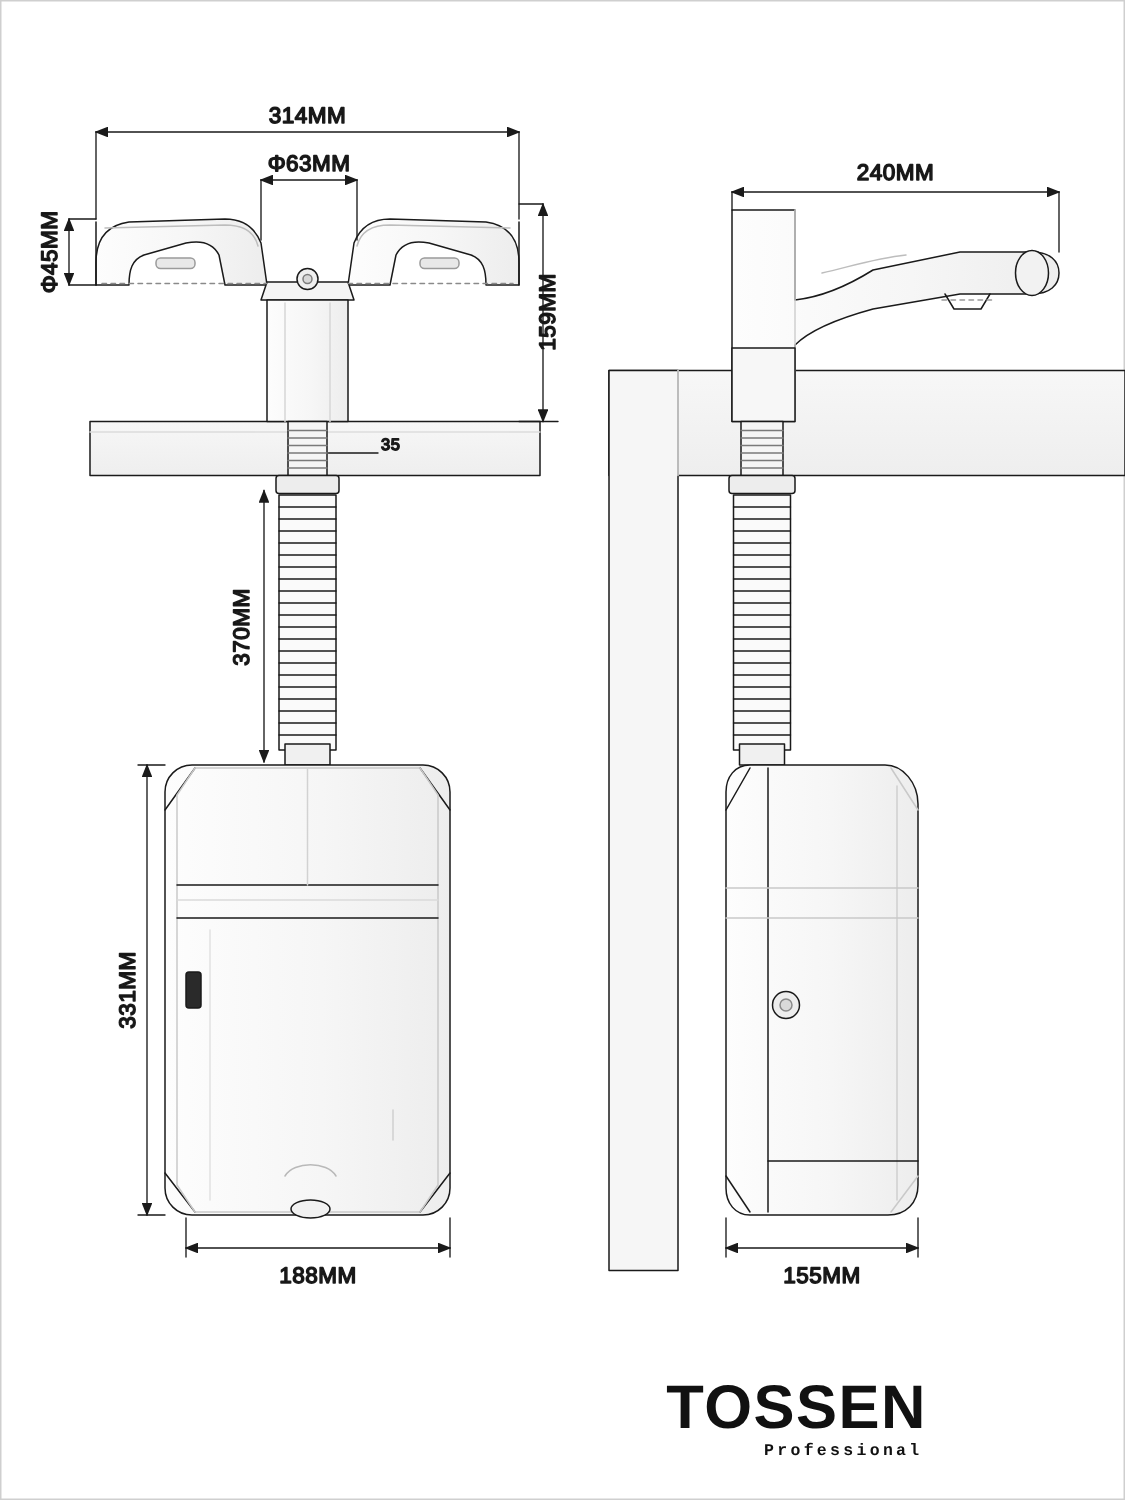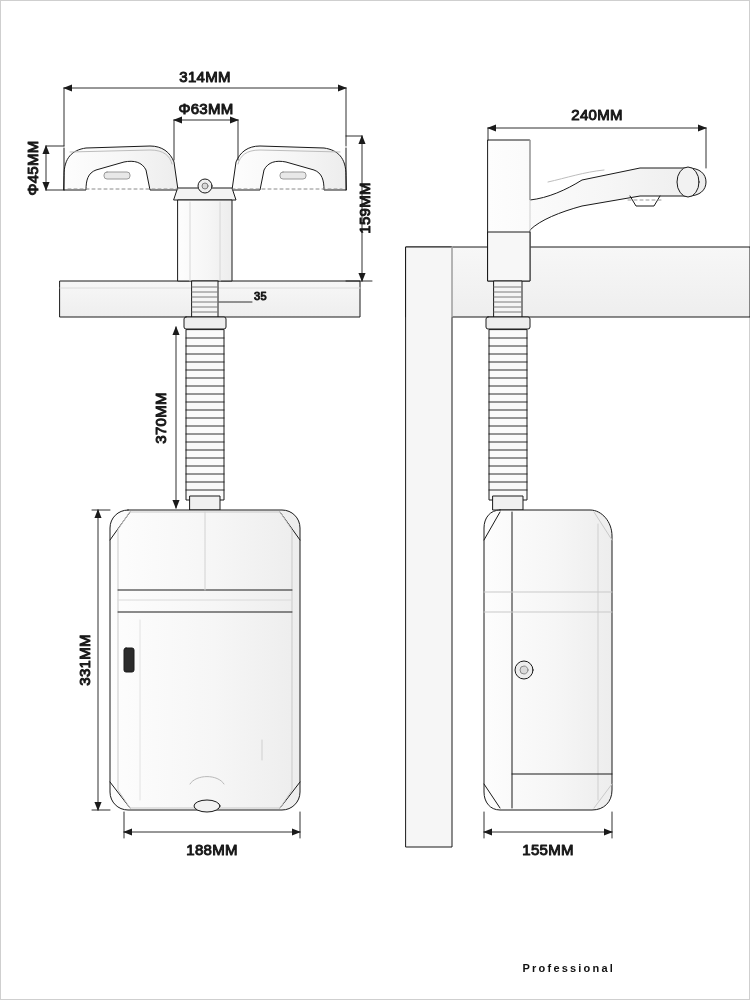--- a/index.html
+++ b/index.html
@@ -44,21 +44,21 @@
     line-height: 1;
   }
   .brand-main {
     font-family: "Liberation Sans", sans-serif;
     font-size: 41px;
     font-weight: bold;
     letter-spacing: 1px;
     color: #111111;
   }
   .brand-sub {
-    font-family: Liberation Sans, sans-serif;
+    font-family: Liberation Mono, monospace;
     font-size: 11px;
     font-weight: bold;
     letter-spacing: 2.2px;
     color: #111111;
     margin-top: 4px;
     margin-right: 3px;
   }
 </style>
 </head>
 <body>
@@ -325,16 +325,17 @@
       <g stroke="#1a1a1a" stroke-width="0.9">
         <line x1="484" y1="832" x2="612" y2="832" marker-start="url(#arrStart)" marker-end="url(#arrEnd)"></line>
         <line x1="484" y1="812" x2="484" y2="838"></line>
         <line x1="612" y1="812" x2="612" y2="838"></line>
       </g>
       <text class="dimtext" x="548" y="855" text-anchor="middle">155MM</text>
     </g>
   </svg>
 
   <div class="brand-wrap">
+    <div class="brand-main">TOSSEN</div>
     <div class="brand-sub">Professional</div>
   </div>
 
 </div>
 
 </body></html>

